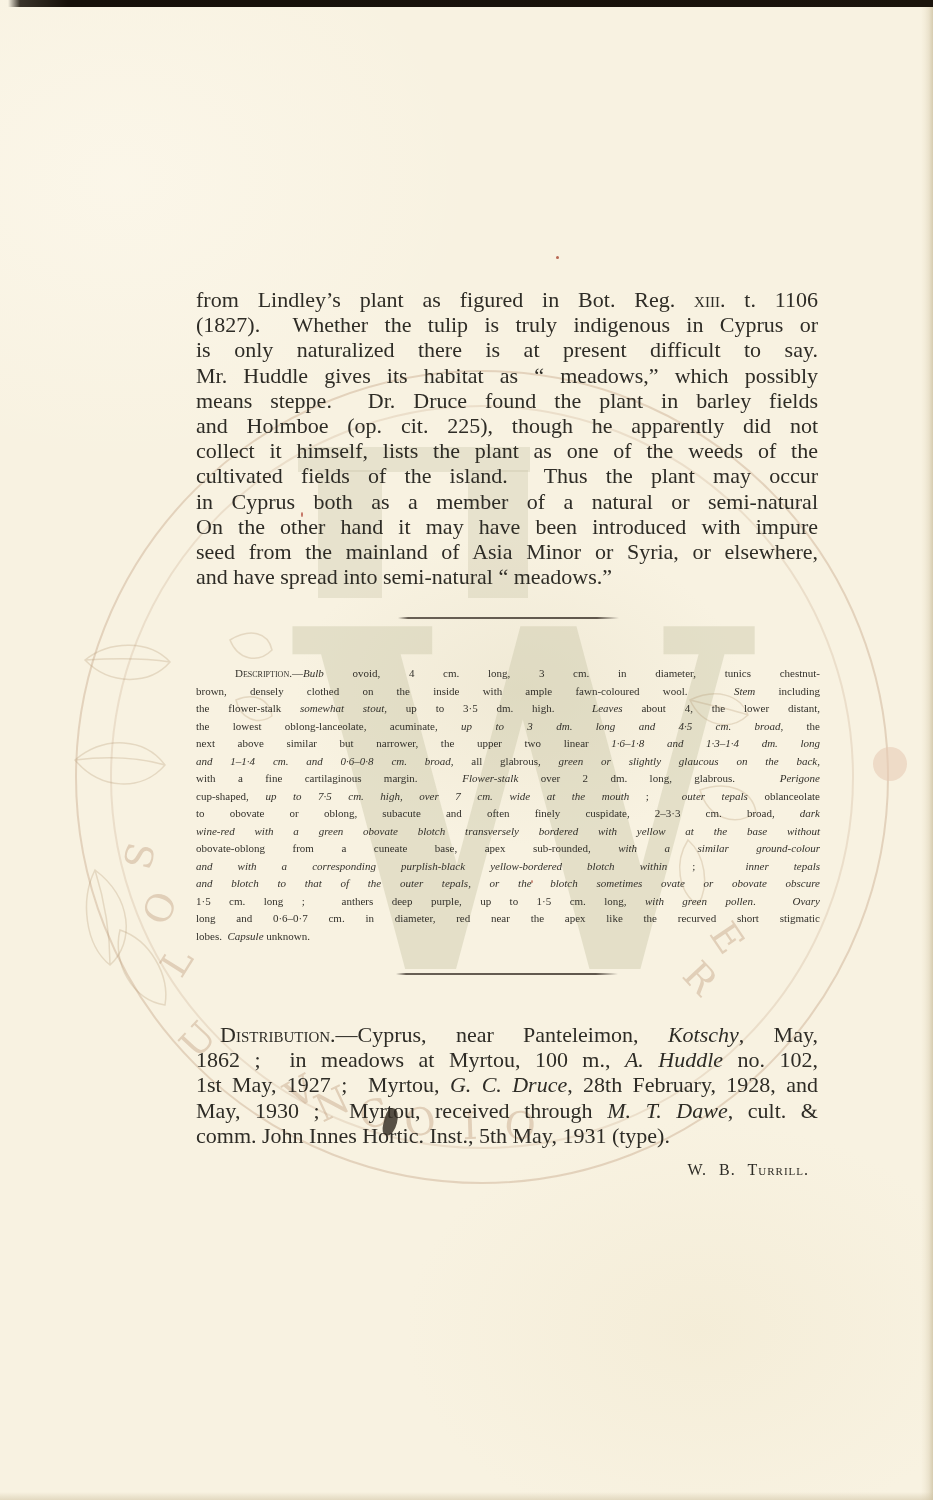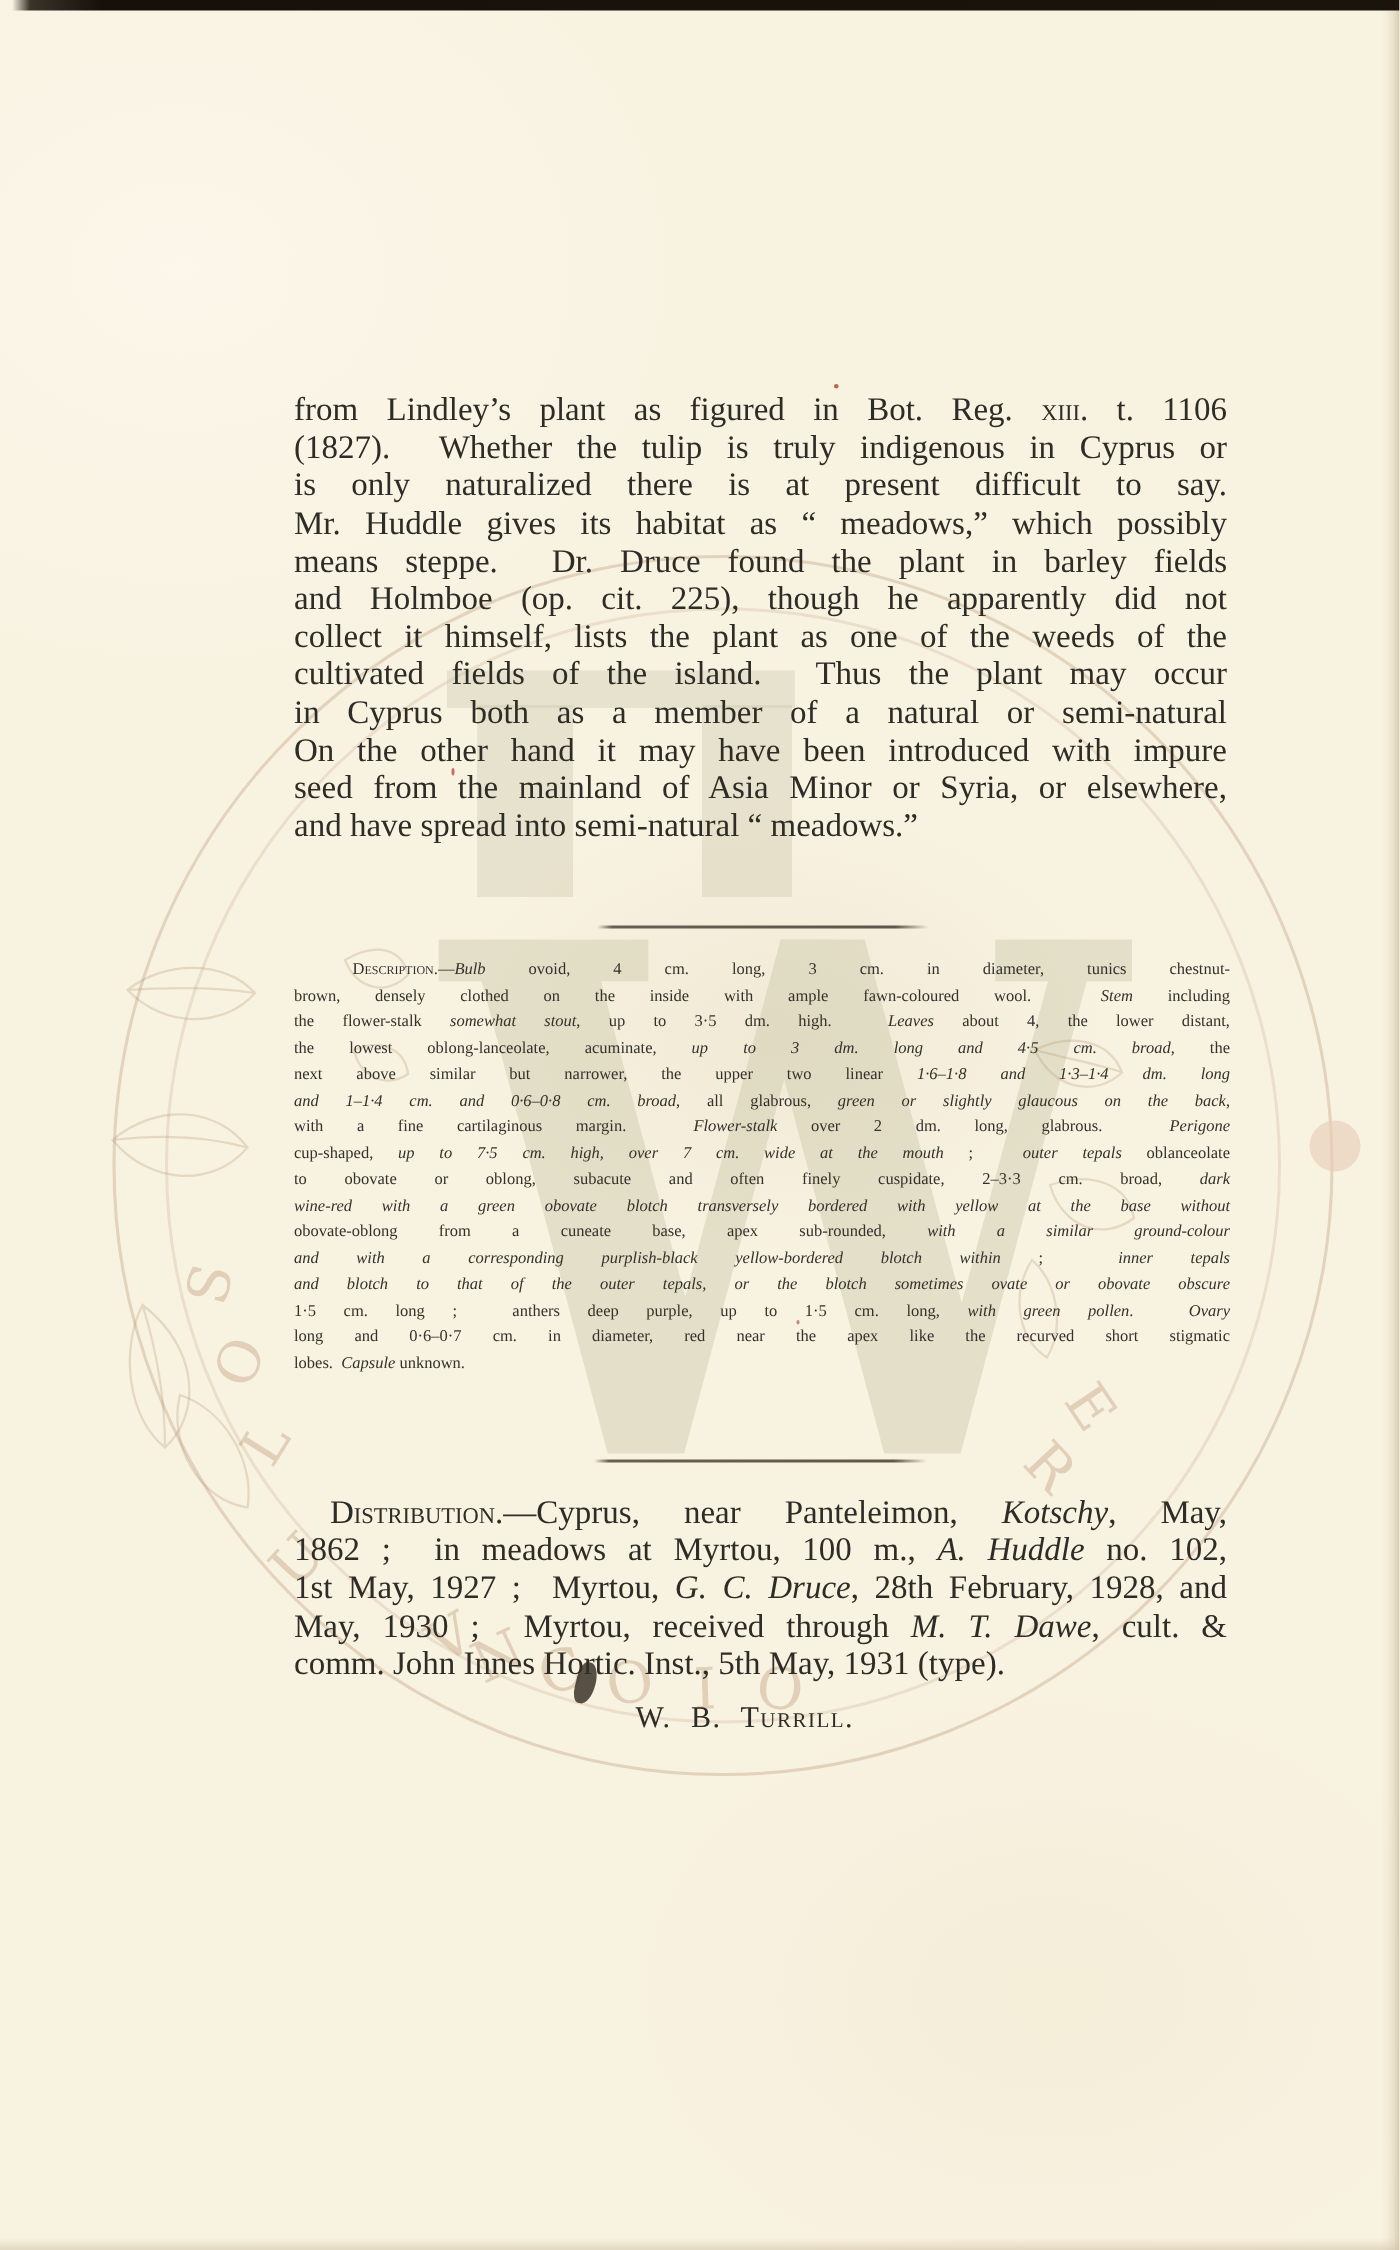--- a/index.html
+++ b/index.html
@@ -25,33 +25,33 @@
   .wm-ring-inner{left:110px;top:405px;width:740px;height:740px;border:2px solid rgba(184,146,112,0.20);border-radius:50%;}
   .wm-dot{left:873px;top:747px;width:34px;height:34px;border-radius:50%;background:rgba(231,204,181,0.6);}
   .wm-w{left:296px;top:569px;font-family:"DejaVu Serif",serif;font-size:470px;line-height:1;
     color:rgba(201,198,168,0.42);transform:scaleX(0.86);transform-origin:left top;font-weight:bold;}
   .wm-rect{background:rgba(201,198,168,0.36);}
   .wm-arc-letter{position:absolute;z-index:1;font-family:"DejaVu Serif",serif;font-size:38px;
     color:rgba(186,150,118,0.38);transform-origin:center center;}
   .wm-leaves{left:0;top:0;}
 
   
-  .textblock{position:absolute;z-index:3;color:#2e2c26;}
+  .textblock{position:absolute;z-index:3;color:#2e2c26;margin-top:27px;}
   .main-para{left:196px;top:260px;width:622px;font-size:22px;line-height:25.2px;}
   .desc-para{left:196px;top:638px;width:624px;font-size:11px;line-height:17.5px;color:#33312b;}
   .dist-para{left:196px;top:995px;width:622px;font-size:22px;line-height:25.2px;}
   .tl{text-align:left;}
   .tl.j{text-align:justify;text-align-last:justify;}
   span.i{font-style:italic;text-align:center;}
   span.sc{font-variant:small-caps;}
   .rule{position:absolute;z-index:3;height:2px;
     background:linear-gradient(90deg, rgba(79,70,60,0) 0, rgba(79,70,60,.85) 10px, rgba(79,70,60,.9) 90%, rgba(79,70,60,0) 100%);}
   .rule1{left:398px;top:617px;width:221px;}
   .rule2{left:396px;top:973px;width:222px;}
-  .signature{left:196px;top:1134px;width:601px;font-size:20px;text-align:center;
+  .signature{left:208px;top:1134px;width:601px;font-size:16px;text-align:right;
     font-variant:small-caps;letter-spacing:1px;word-spacing:7px;color:#2e2c26;}
 
   
   .ink-blot{position:absolute;z-index:4;left:384px;top:1108px;width:13px;height:28px;
     background:#332c22;border-radius:45% 55% 60% 40%;transform:rotate(14deg);opacity:.82;}
   .speck{position:absolute;z-index:4;border-radius:50%;}
   .speck-red1{left:556px;top:256px;width:3px;height:3px;background:#a8432e;opacity:.8;}
   .speck-red2{left:301px;top:512px;width:2px;height:5px;background:#b04436;opacity:.75;}
   .speck-red3{left:531px;top:880px;width:2px;height:3px;background:#a8432e;opacity:.6;}
 </style>

